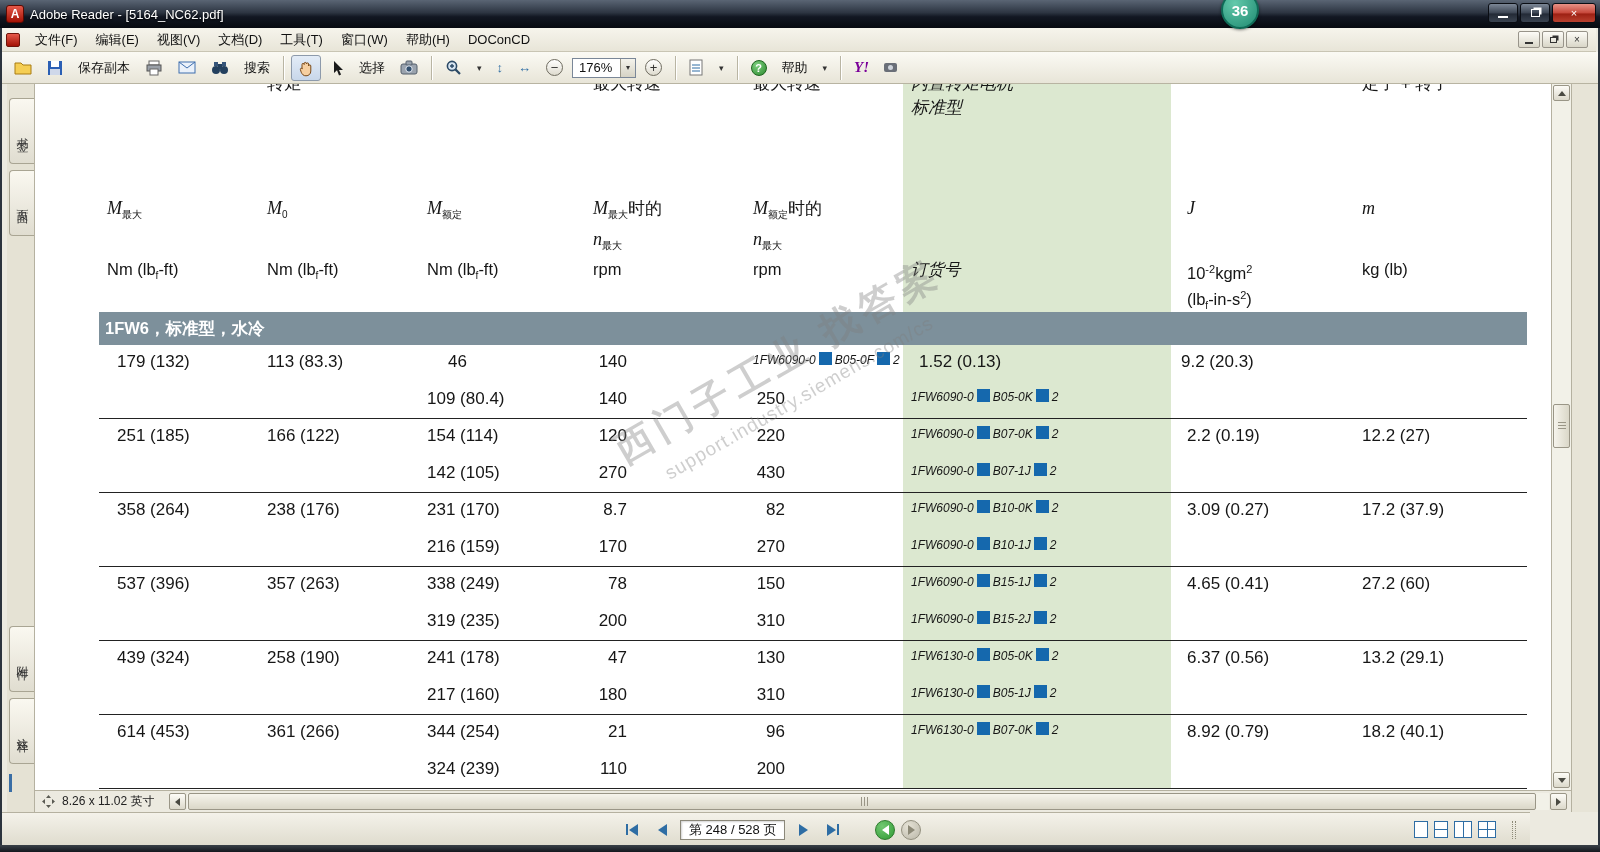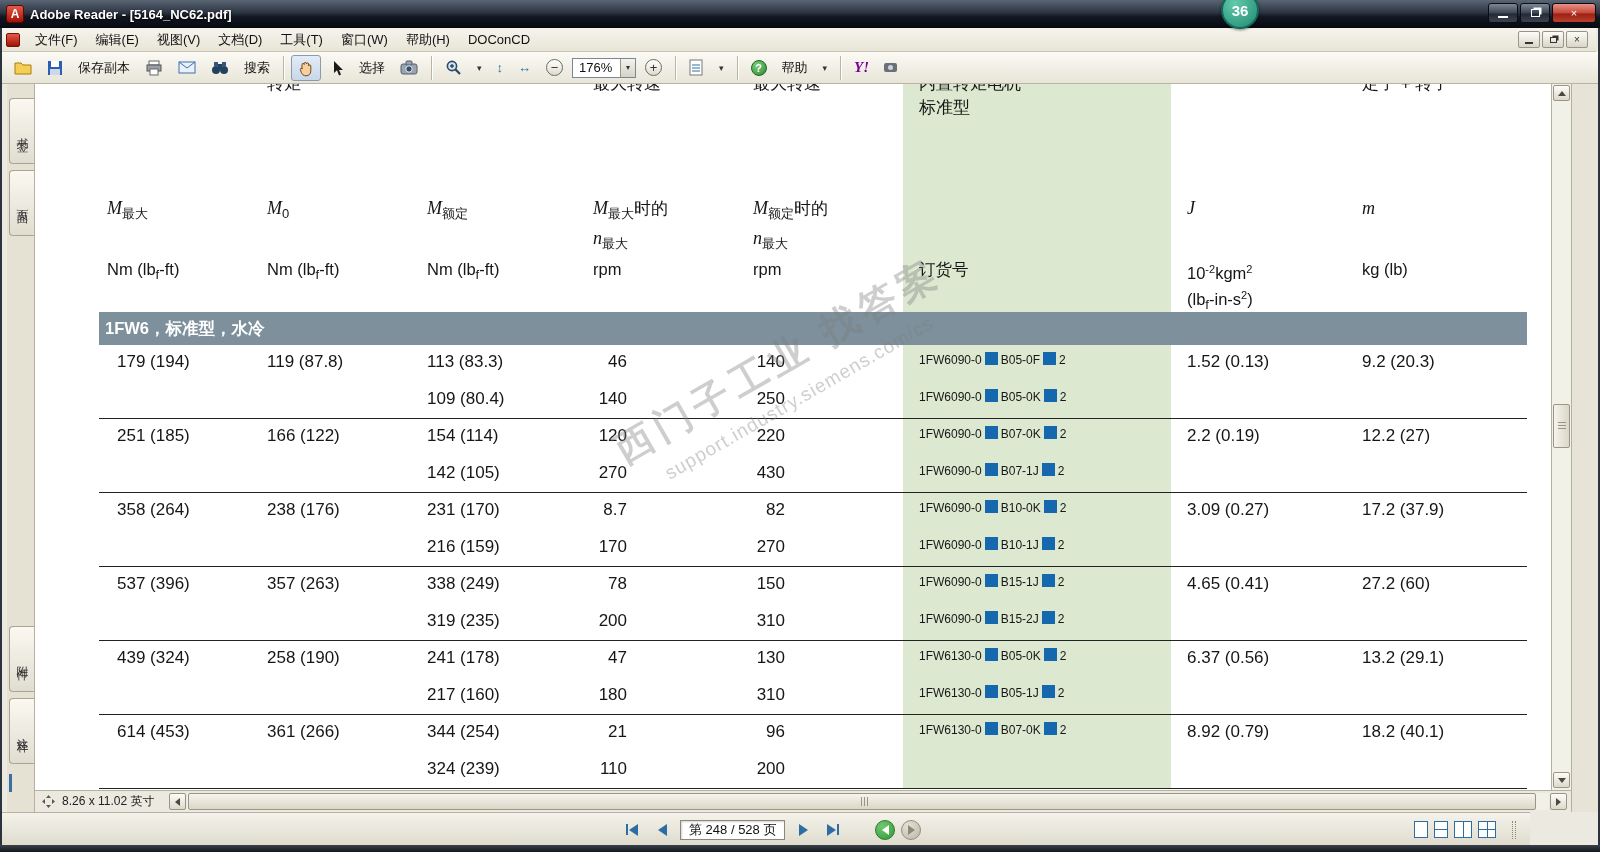--- a/index.html
+++ b/index.html
@@ -7,21 +7,21 @@
   body{font-family:"Liberation Sans",sans-serif;}
   .stage{position:relative;width:1600px;height:852px;background:#ECEAE0;overflow:hidden;}
 
   
   .titlebar{position:absolute;left:0;top:0;width:1600px;height:28px;
     background:linear-gradient(#5a6574 0%,#2d3542 45%,#121722 60%,#070a10 100%);
     display:flex;align-items:center;padding:0 6px;color:#fff;font-size:13px;}
   .appicon{width:18px;height:18px;border-radius:3px;background:linear-gradient(#e6594a,#a31205);
     color:#fff;font-weight:bold;font-size:12px;display:flex;align-items:center;justify-content:center;margin-right:6px;
     border:1px solid #5e0a02;}
-  .title-text{font-weight:bold;text-shadow:0 1px 2px #000;}
+  .title-text{font-weight:normal;text-shadow:0 1px 2px #000;}
   .winctl{position:absolute;right:4px;top:3px;display:flex;gap:2px;}
   .wbtn{width:30px;height:20px;border:1px solid #0a0d13;border-radius:3px;
     background:linear-gradient(#7c8796,#3c4553 50%,#232a36 55%,#3a4350);
     color:#fff;display:flex;align-items:center;justify-content:center;font-size:11px;}
   .wbtn.close{width:44px;background:linear-gradient(#e89287,#c6473a 50%,#9c2013 55%,#b9402f);}
   .glyph-min{display:block;width:10px;height:2px;background:#fff;margin-top:8px;}
   .glyph-restore{display:block;width:9px;height:8px;border:1px solid #fff;box-shadow:2px -2px 0 -0.5px #fff;}
   .badge{position:absolute;left:1221px;top:-9px;width:38px;height:38px;border-radius:50%;
     background:radial-gradient(circle at 35% 30%,#63c9ab,#1f8a71);border:2px solid #0f6a56;
     color:#fff;font-weight:bold;font-size:15px;display:flex;align-items:center;justify-content:center;
@@ -75,28 +75,28 @@
   .tablewrap{position:absolute;left:0;top:0;width:100%;height:100%;font-size:17px;color:#161616;}
   .greencol{position:absolute;left:868px;top:0;width:268px;height:705px;background:#DCE8D0;}
   .trow{display:grid;grid-template-columns:166px 160px 160px 160px 158px 268px 181px 175px;width:1428px;position:relative;}
   .hrow{position:absolute;left:64px;}
   .tcell{min-height:1px;}
   .c1{padding-left:18px;}
   .hx .c1{padding-left:8px;}
   .c2,.c3{padding-left:2px;}
   .c4,.c5{text-align:right;padding-right:118px;margin-left:8px;}
   .hl{text-align:left !important;padding-right:0 !important;}
-  .c6{padding-left:16px;}
+  .c6{padding-left:8px;font-style:italic;}
   .c7{padding-left:16px;}
   .c8{padding-left:10px;}
   .hcut{top:-12px;line-height:24px;}
   .hmain{top:112px;line-height:24px;}
   .hunits{top:174px;line-height:22px;font-size:16.5px;}
   .it{font-style:italic;font-family:"Liberation Serif","DejaVu Serif",serif;font-size:18px;}
-  .sub{font-size:13px;vertical-align:-4px;}
+  .sub{font-size:10px;vertical-align:-4px;}
   .sup{font-size:11px;vertical-align:6px;}
   .secbar{position:absolute;left:64px;top:228px;width:1428px;height:33px;background:#7D909B;color:#fff;
     font-weight:bold;font-size:16.5px;display:flex;align-items:center;padding-left:6px;}
   .tbody{position:absolute;left:64px;top:261px;width:1428px;border-bottom:1px solid #222;}
   .tgroup + .tgroup{border-top:1px solid #222;}
   .trow.d{height:36.5px;}
   .trow.d .tcell{padding-top:7px;}
   .trow.d .c6{font-size:12px;}
   .sq{display:inline-block;width:13px;height:13px;background:#1568AD;margin:0 3px;vertical-align:-1px;}
 
@@ -362,22 +362,21 @@
             <div><span>(lb</span><span class="sub">f</span><span>-in-s</span><span class="sup">2</span><span>)</span></div>
           </div>
           <div class="tcell c8"><span>kg (lb)</span></div>
         </div>
 
         <div class="secbar">1FW6，标准型，水冷</div>
 
         <div class="tbody">
             <div class="tgroup">
               <div class="trow d">
-                <div class="tcell c1">179 (194)</div>
-                <div class="tcell c2">119 (87.8)</div>
+                <div class="tcell c1">179 (132)</div>
                 <div class="tcell c3">113 (83.3)</div>
                 <div class="tcell c4">46</div>
                 <div class="tcell c5">140</div>
                 <div class="tcell c6"><span>1FW6090-0</span><span class="sq"></span><span>B05-0F</span><span class="sq"></span><span>2</span></div>
                 <div class="tcell c7">1.52 (0.13)</div>
                 <div class="tcell c8">9.2 (20.3)</div>
               </div>
               <div class="trow d">
                 <div class="tcell c1"></div>
                 <div class="tcell c2"></div>

